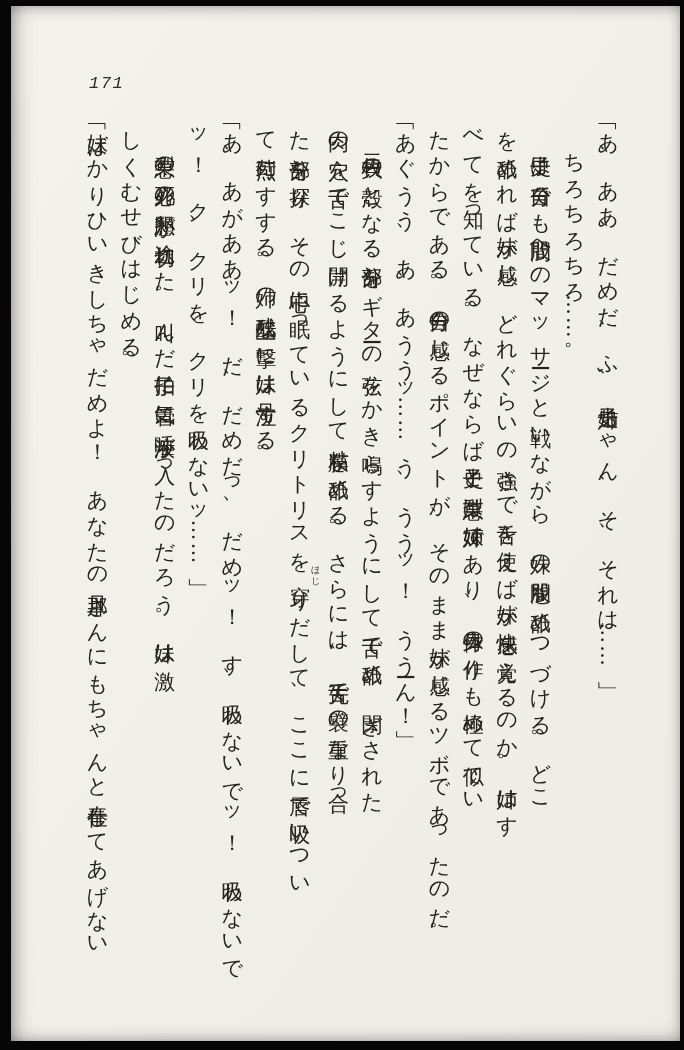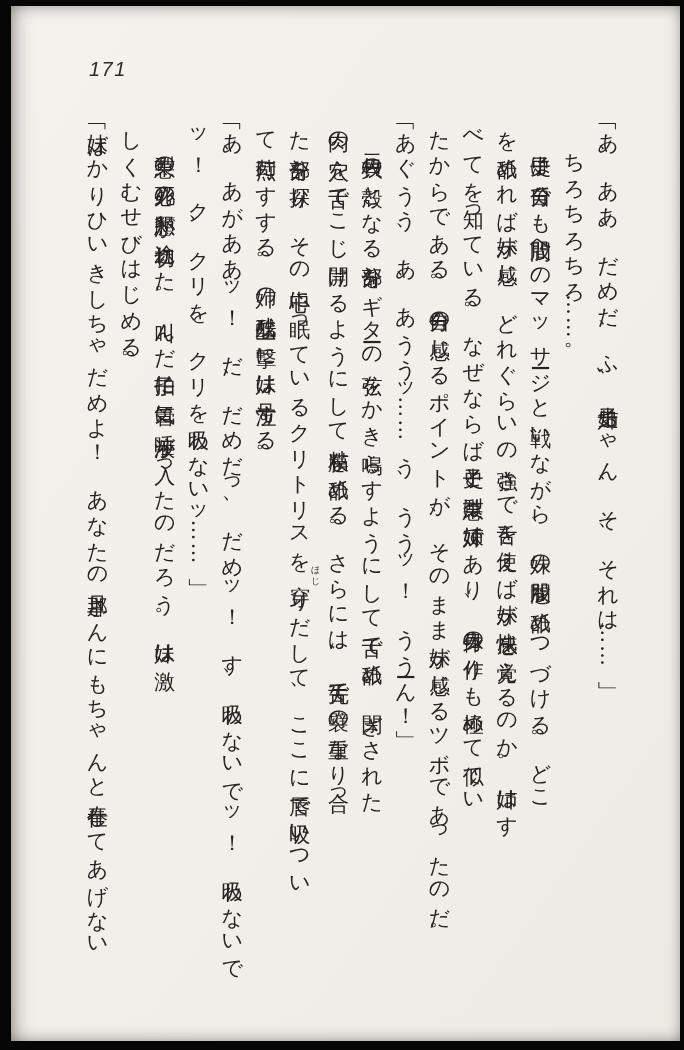--- a/index.html
+++ b/index.html
@@ -25,24 +25,24 @@
     background: linear-gradient(125deg, #f4f2ed 0%, #f1efe9 55%, #edebe4 100%);
     box-shadow:
       inset 14px 0 22px -14px rgba(40,38,35,0.55),
       inset -8px 0 16px -10px rgba(40,38,35,0.35),
       inset 0 10px 18px -12px rgba(40,38,35,0.4),
       inset 0 -10px 18px -12px rgba(40,38,35,0.4);
   }
   .page-number {
     position: absolute;
     left: 78px;
-    top: 52px;
-    font-family: Liberation Sans, sans-serif;
+    top: 68px;
+    font-family: Liberation Mono, monospace;
     font-style: italic;
-    font-size: 20px;
+    font-size: 17px;
     letter-spacing: 1.5px;
     color: #2e2a27;
   }
   .text-block {
     position: absolute;
     top: 110px;
     right: 56px;
     height: 880px;
     writing-mode: vertical-rl;
     text-orientation: mixed;

